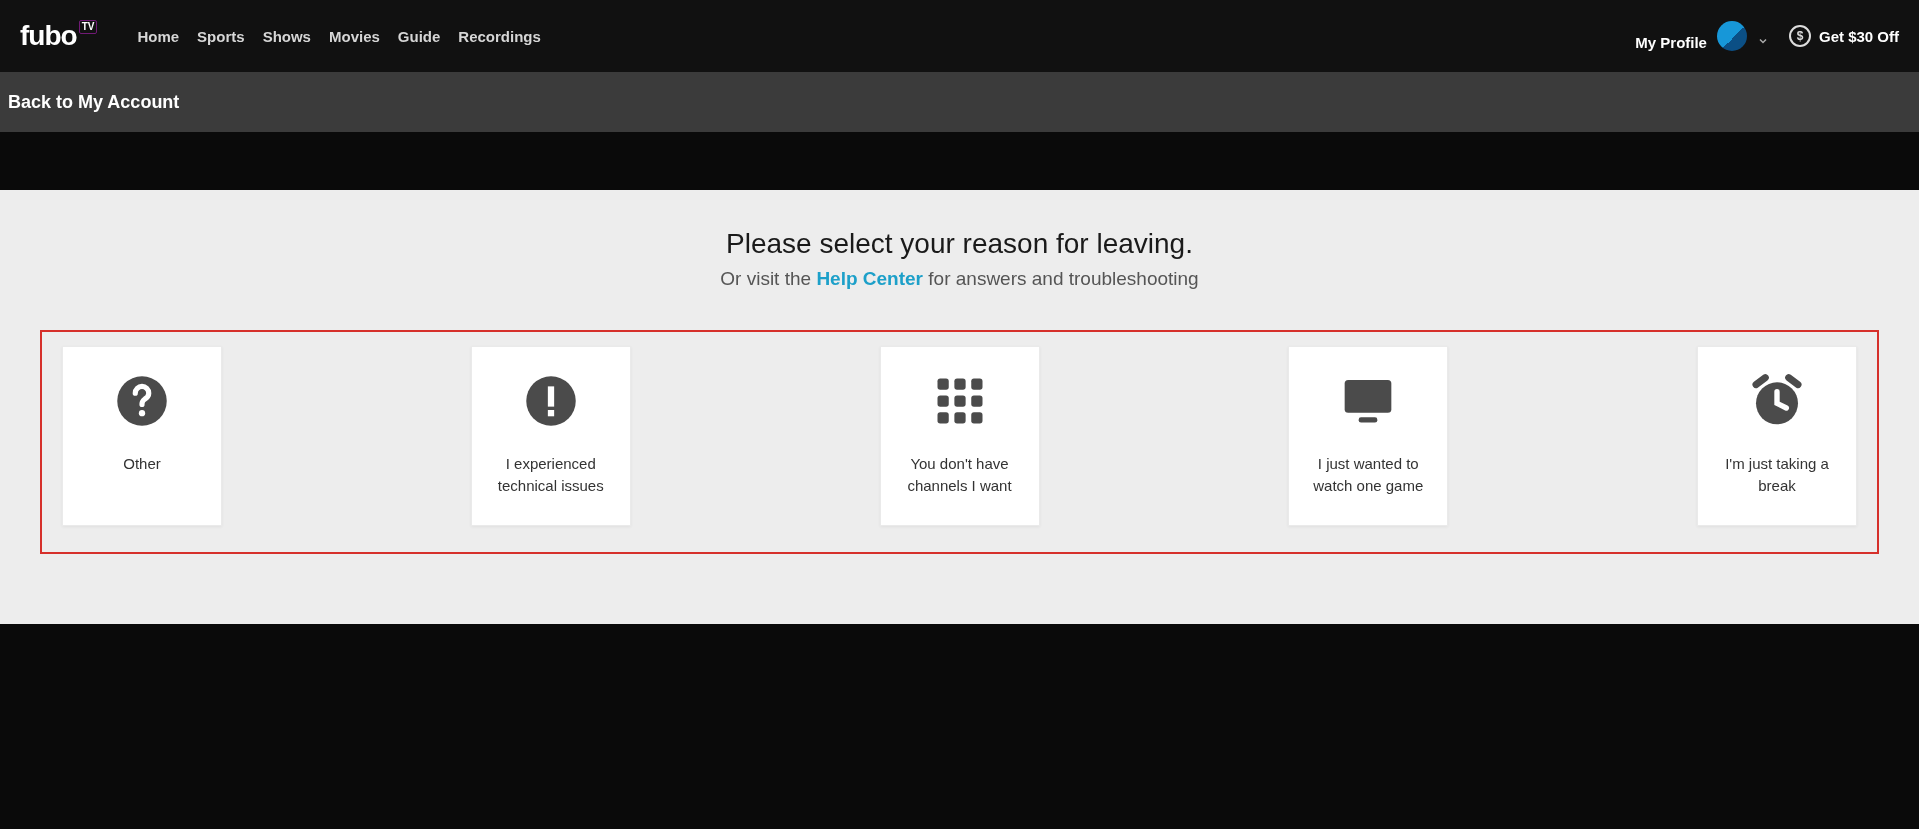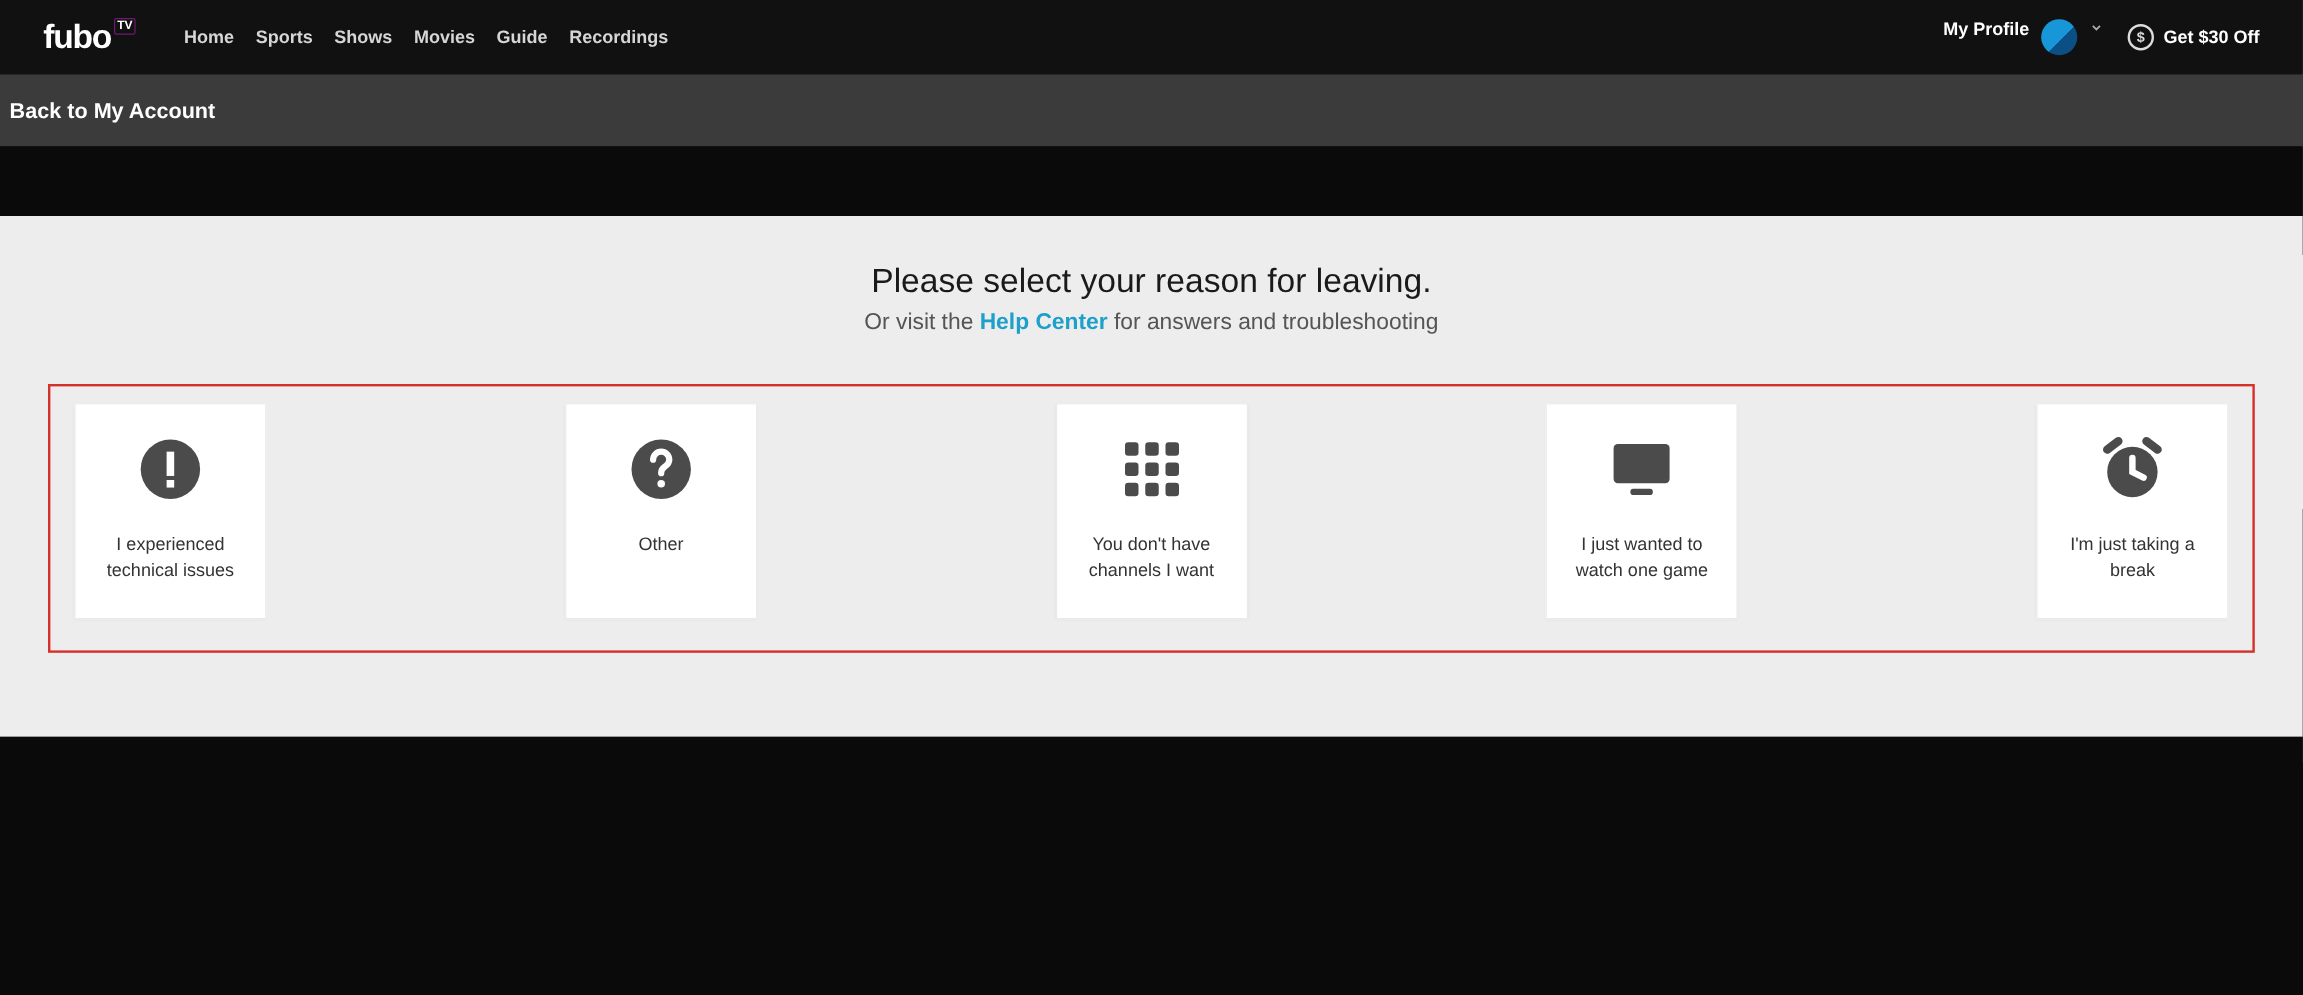--- a/index.html
+++ b/index.html
@@ -5,25 +5,25 @@
   * { box-sizing: border-box; margin: 0; padding: 0; }
   html, body { width: 100%; height: 100%; }
   body {
     font-family: Arial, Helvetica, sans-serif;
     background: #0a0a0a;
     color: #ffffff;
   }
   
   .topbar {
     width: 100%;
-    height: 62px;
+    height: 72px;
     background: #111111;
     display: flex;
     align-items: center;
-    padding: 0 36px;
+    padding: 0 20px;
   }
   .logo {
     display: flex;
     align-items: flex-start;
     margin-right: 40px;
     font-weight: 800;
   }
   .logo-main {
     font-size: 28px;
     letter-spacing: -1px;
@@ -65,21 +65,21 @@
     border: none;
     outline: none;
     color: #ccc;
     font-size: 15px;
     margin-left: 8px;
     width: 100%;
   }
   .search-box input::placeholder { color: #8a8a8a; }
   .profile {
     display: flex;
-    align-items: flex-start;
+    align-items: flex-end;
     gap: 10px;
     margin-right: 20px;
     cursor: pointer;
   }
   .profile-label {
     font-size: 15px;
     font-weight: 700;
   }
   .avatar {
     width: 30px; height: 30px;
@@ -232,36 +232,36 @@
     <span>Or visit the </span><a>Help Center</a><span> for answers and troubleshooting</span>
   </p>
 
   <div class="cards-wrap">
     <div class="cards">
 
       <div class="card">
         <span class="card-icon">
           <svg width="54" height="54" viewBox="0 0 24 24" fill="#4b4b4b">
               <circle cx="12" cy="12" r="11"></circle>
+              <path d="M9 8.5c0-1.7 1.4-3 3-3s3 1.3 3 3c0 1.3-.8 2-1.7 2.6-.8.6-1.3 1-1.3 2.1v.3" stroke="#fff" stroke-width="2.3" fill="none" stroke-linecap="round"></path>
+              <circle cx="12" cy="17.4" r="1.4" fill="#fff"></circle>
+            </svg>
+        </span>
+        <span class="card-label">Other</span>
+      </div>
+
+      <div class="card">
+        <span class="card-icon">
+          <svg width="54" height="54" viewBox="0 0 24 24" fill="#4b4b4b">
+              <circle cx="12" cy="12" r="11"></circle>
               <rect x="10.6" y="5.5" width="2.8" height="9" fill="#fff"></rect>
               <rect x="10.6" y="16" width="2.8" height="2.8" fill="#fff"></rect>
             </svg>
         </span>
         <span class="card-label">I experienced technical issues</span>
-      </div>
-
-      <div class="card">
-        <span class="card-icon">
-          <svg width="54" height="54" viewBox="0 0 24 24" fill="#4b4b4b">
-              <circle cx="12" cy="12" r="11"></circle>
-              <path d="M9 8.5c0-1.7 1.4-3 3-3s3 1.3 3 3c0 1.3-.8 2-1.7 2.6-.8.6-1.3 1-1.3 2.1v.3" stroke="#fff" stroke-width="2.3" fill="none" stroke-linecap="round"></path>
-              <circle cx="12" cy="17.4" r="1.4" fill="#fff"></circle>
-            </svg>
-        </span>
-        <span class="card-label">Other</span>
       </div>
 
       <div class="card">
         <span class="card-icon">
           <svg width="54" height="54" viewBox="0 0 24 24" fill="#4b4b4b">
             <rect x="2" y="2" width="5" height="5" rx="1.2"></rect>
               <rect x="9.5" y="2" width="5" height="5" rx="1.2"></rect>
               <rect x="17" y="2" width="5" height="5" rx="1.2"></rect>
             <rect x="2" y="9.5" width="5" height="5" rx="1.2"></rect>
               <rect x="9.5" y="9.5" width="5" height="5" rx="1.2"></rect>

